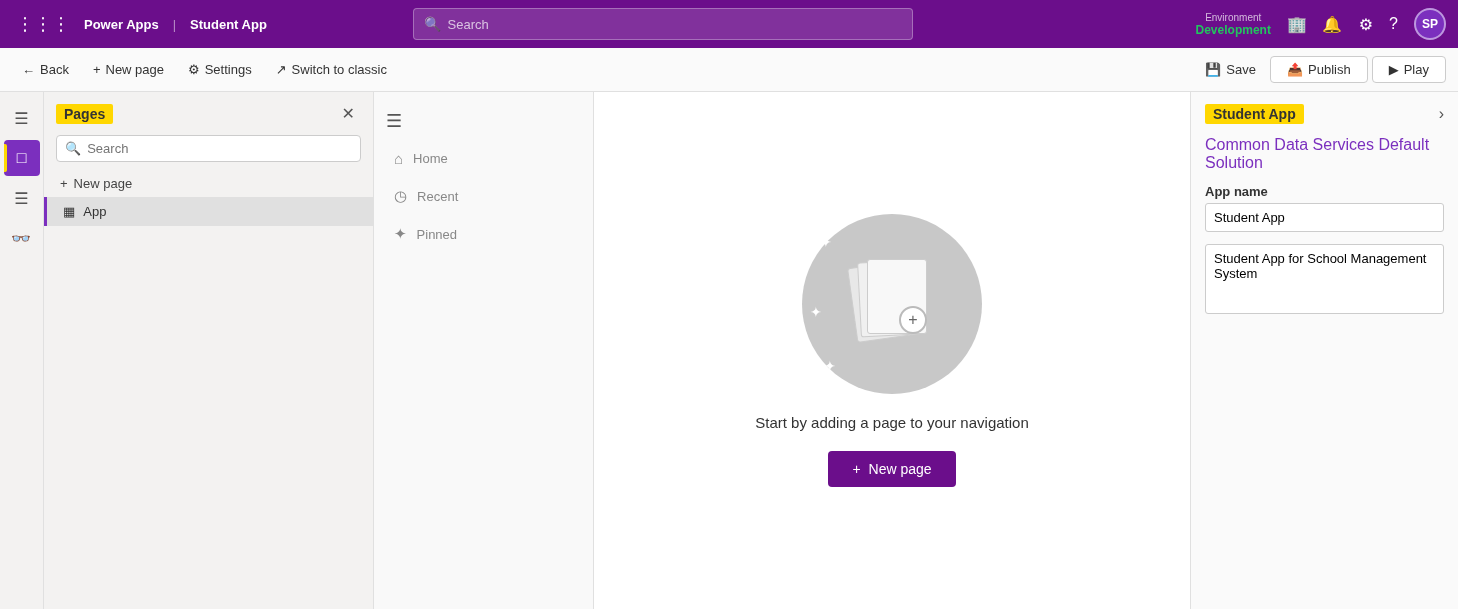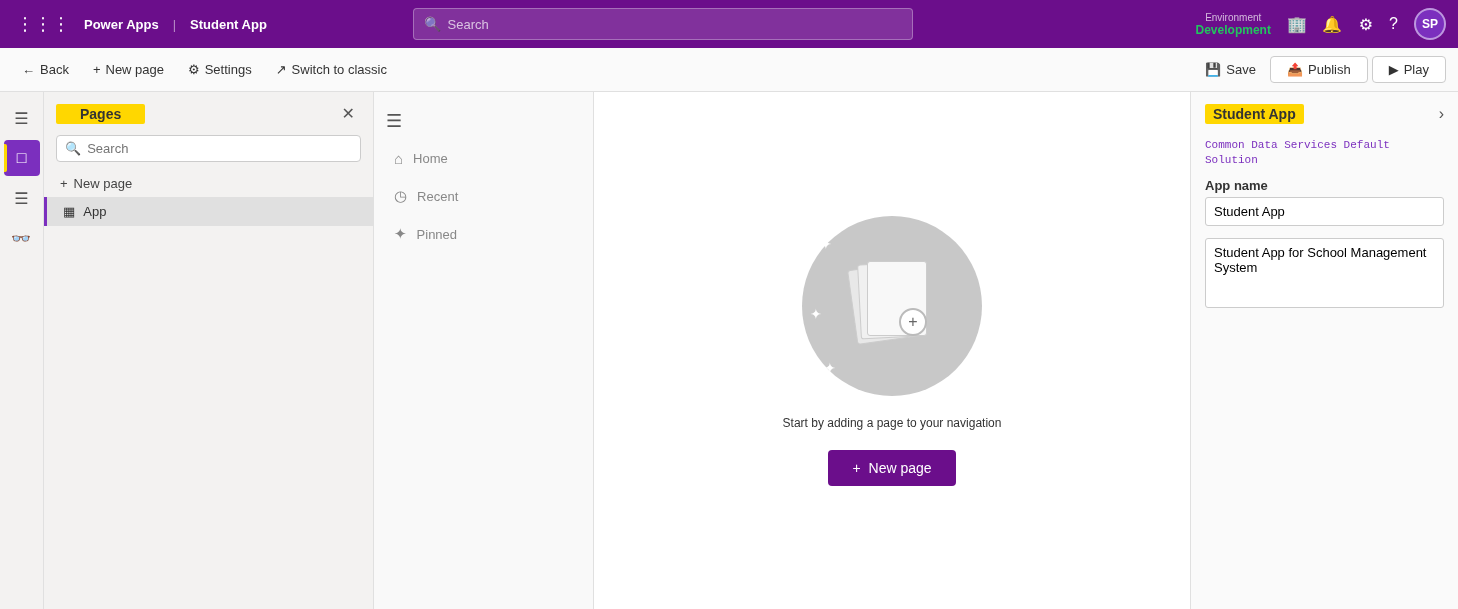--- a/index.html
+++ b/index.html
@@ -138,21 +138,21 @@
       flex-direction: column;
     }
     .pages-header {
       display: flex;
       align-items: center;
       padding: 10px 12px;
       gap: 8px;
     }
     .pages-title-badge {
       background: #ffd700;
-      padding: 2px 24px;
+      padding: 2px 8px;
       border-radius: 2px;
       font-weight: 700;
       font-size: 14px;
       color: #333;
     }
     .pages-close {
       margin-left: auto;
       cursor: pointer;
       color: #555;
       font-size: 16px;
@@ -260,21 +260,21 @@
       position: absolute;
       color: white;
       font-size: 14px;
     }
     .sparkle-1 { top: 20px; left: 18px; }
     .sparkle-2 { top: 10px; right: 22px; }
     .sparkle-3 { bottom: 20px; left: 22px; }
     .sparkle-4 { bottom: 12px; right: 14px; }
     .sparkle-5 { top: 50%; left: 8px; }
     .canvas-text {
-      font-size: 12px; color: #333;
+      font-size: 15px; color: #333;
     }
     .canvas-new-page-btn {
       background: #6b0e8b;
       color: white;
       border: none;
       border-radius: 4px;
       padding: 10px 24px;
       font-size: 14px;
       cursor: pointer;
       display: flex; align-items: center; gap: 8px;
@@ -312,24 +312,23 @@
     }
     .right-panel-section label {
       display: block;
       font-weight: 600;
       font-size: 13px;
       color: #333;
       margin-bottom: 4px;
     }
     .right-panel-link {
       color: #7b2fbe;
-      font-size: 11px;
+      font-size: 16px;
       text-decoration: none;
       cursor: pointer;
-      font-family: Liberation Mono, monospace;
     }
     .right-panel-input {
       width: 100%;
       border: 1px solid #ccc;
       border-radius: 3px;
       padding: 6px 8px;
       font-size: 13px;
       font-family: 'Segoe UI', sans-serif;
       outline: none;
       background: white;

